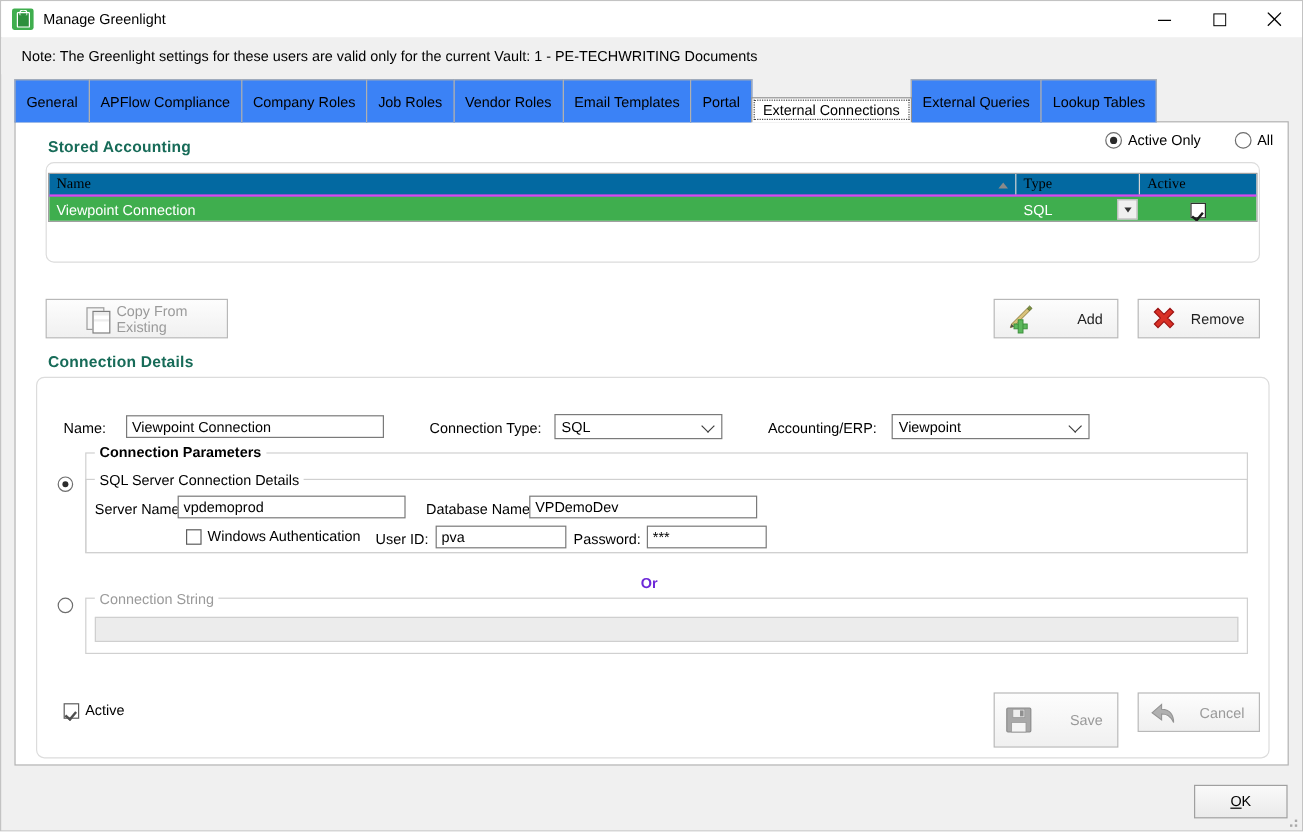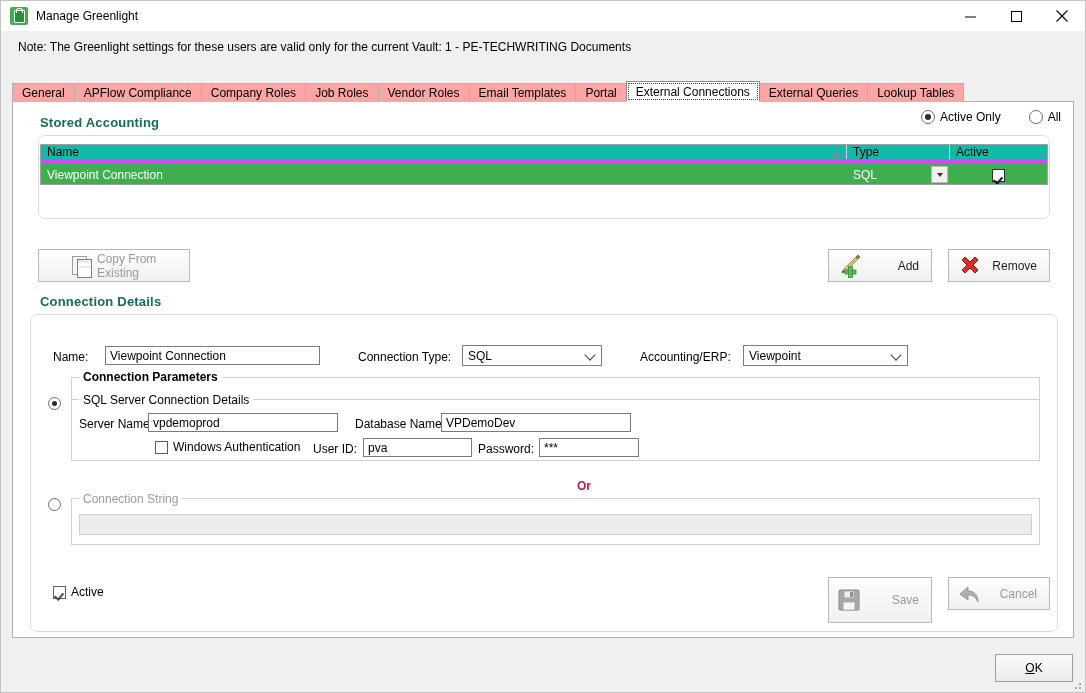--- a/index.html
+++ b/index.html
@@ -60,22 +60,22 @@
   }
   .note-text { margin-left: 17px; font-size: 12px; color: #000; }
 
   
   .tabstrip {
     position: absolute; left: 11px; top: 80px;
     display: flex; align-items: flex-end; height: 21px;
     z-index: 4;
   }
   .tab {
-    height: 19px; padding: 0 9px;
-    background: #fca5a5;
+    height: 36px; padding: 0 9px;
+    background: #3b82f6;
     border: 1px solid #b0b0b0;
     border-bottom: none;
     display: flex; align-items: center;
     font-size: 12px; color: #000;
     margin-right: -1px;
     position: relative;
   }
   .tab.selected {
     height: 21px;
     background: #ffffff;
@@ -127,21 +127,21 @@
     background: #ffffff;
   }
 
   
   .grid {
     position: absolute;
     border: 1px solid #a0a0a0;
     background: #ffffff;
     overflow: hidden;
   }
-  .grid-head { display: flex; height: 19px; background: #14b8a6; border-bottom: 5px solid #d946ef; }
+  .grid-head { display: flex; height: 19px; background: #0369a1; border-bottom: 2px solid #d946ef; font-family: Liberation Serif, serif; }
   .gh {
     display: flex; align-items: center;
     font-size: 12px; color: #000;
     border-right: 1px solid #d4d4d4;
     padding-left: 6px;
     position: relative;
   }
   .gh:last-child { border-right: none; }
   .sort-arrow {
     position: absolute; right: 6px; top: 7px;
@@ -259,21 +259,21 @@
     position: relative; flex: 0 0 auto;
   }
   .chk.checked::after {
     content: "";
     position: absolute; left: 2px; top: 4px;
     width: 4px; height: 7px;
     border-right: 2px solid #4f4f4f; border-bottom: 2px solid #4f4f4f;
     transform: rotate(40deg);
   }
 
-  .or-text { position: absolute; font-size: 12px; font-weight: bold; color: #be185d; margin-left: 43px; }
+  .or-text { position: absolute; font-size: 12px; font-weight: bold; color: #6d28d9; }
 
   
   .footer-ok {
     position: absolute;
     background: linear-gradient(#fafafa, #eaeaea);
     border: 1px solid #a0a0a0;
     display: flex; align-items: center; justify-content: center;
     font-size: 12px; color: #000;
   }
   .footer-ok u { text-decoration: underline; }

